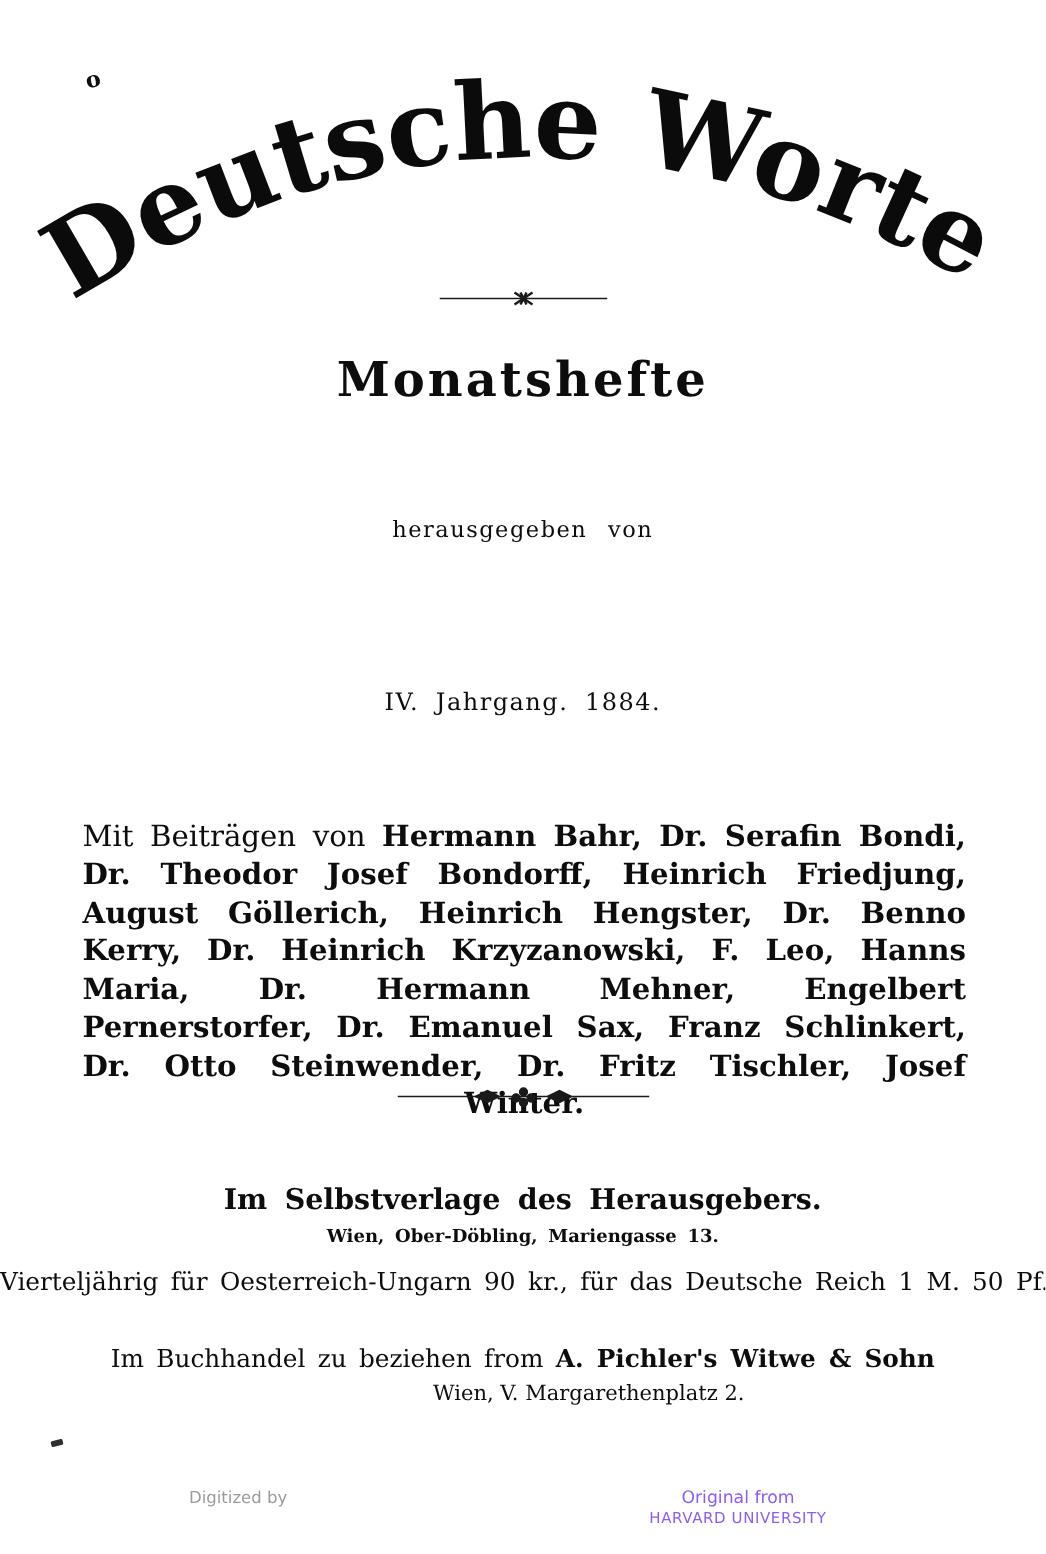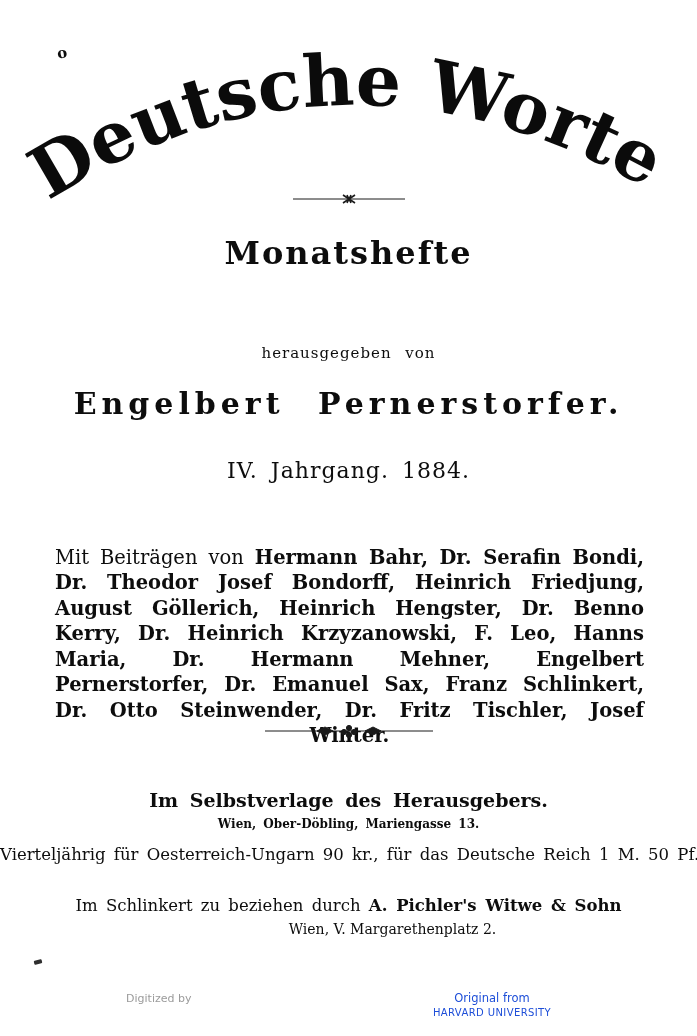--- a/index.html
+++ b/index.html
@@ -50,21 +50,21 @@
   }
   .editor {
     top: 386px;
     font-size: 30px;
     font-weight: bold;
     letter-spacing: 5px;
     word-spacing: 18px;
   }
   .volume {
     top: 458px;
-    font-size: 22px;
+    font-size: 16px;
     letter-spacing: 1px;
     word-spacing: 5px;
   }
   .contributors {
     position: absolute;
     top: 525px;
     left: 55px;
     width: 589px;
     font-size: 19.5px;
     line-height: 25.5px;
@@ -110,21 +110,21 @@
     color: #8d8d8d;
     letter-spacing: 1px;
   }
   .footer-right {
     position: absolute;
     left: 396px;
     top: 991px;
     width: 192px;
     text-align: center;
     font-family: "DejaVu Sans", sans-serif;
-    color: #1d4ed8;
+    color: #8b5cf6;
   }
   .orig-from { font-size: 11.5px; margin-bottom: 2px; }
   .institution { font-size: 10px; letter-spacing: 0.4px; }
   svg .ink { stroke: #1a1a1a; fill: #1a1a1a; }
 </style>
 </head>
 <body>
 
 <div class="page">
 
@@ -141,41 +141,40 @@
 
   <svg class="rule1" width="112" height="14" viewBox="0 0 112 14">
     <line class="ink" x1="0" y1="7" x2="112" y2="7" stroke-width="1"></line>
     <path class="ink" d="M50 3 L62 11 M50 11 L62 3 M54 3 L58 11 M54 11 L58 3" stroke-width="1.6" fill="none"></path>
   </svg>
 
   <div class="abs-center subtitle">Monatshefte</div>
 
   <div class="abs-center byline">herausgegeben von</div>
 
-  <div class="abs-center editor">Engelbert Pernerstorfer.</div>
 
   <div class="abs-center volume">IV. Jahrgang. 1884.</div>
 
   <p class="contributors"><span class="intro">Mit Beiträgen von </span><span>Hermann Bahr, Dr. Serafin Bondi, Dr. Theodor Josef Bondorff, Heinrich Friedjung, August Göllerich, Heinrich Hengster, Dr. Benno Kerry, Dr. Heinrich Krzyzanowski, F. Leo, Hanns Maria, Dr. Hermann Mehner, Engelbert Pernerstorfer, Dr. Emanuel Sax, Franz Schlinkert, Dr. Otto Steinwender, Dr. Fritz Tischler, Josef Winter.</span></p>
 
   <svg class="rule2" width="168" height="18" viewBox="0 0 168 18">
     <line class="ink" x1="0" y1="9" x2="168" y2="9" stroke-width="1"></line>
     <polygon class="ink" points="52,9 60,5 68,9 60,13"></polygon>
     <polygon class="ink" points="100,9 108,5 116,9 108,13"></polygon>
     <circle class="ink" cx="84" cy="6" r="2.6"></circle>
     <circle class="ink" cx="79" cy="10" r="2.6"></circle>
     <circle class="ink" cx="89" cy="10" r="2.6"></circle>
     <circle class="ink" cx="84" cy="13" r="2.6"></circle>
   </svg>
 
   <div class="abs-center pub1">Im Selbstverlage des Herausgebers.</div>
   <div class="abs-center pub2">Wien, Ober-Döbling, Mariengasse 13.</div>
   <div class="abs-center price">Vierteljährig für Oesterreich-Ungarn 90 kr., für das Deutsche Reich 1 M. 50 Pf.</div>
 
-  <div class="abs-center book1"><span>Im Schlinkert zu beziehen durch </span><span class="bold-name">A. Pichler's Witwe &amp; Sohn</span></div>
+  <div class="abs-center book1"><span>Im Buchhandel zu beziehen from </span><span class="bold-name">A. Pichler's Witwe &amp; Sohn</span></div>
   <div class="abs-center book2">Wien, V. Margarethenplatz 2.</div>
 
   <div class="smudge"></div>
 
   <div class="footer-left">
     <span class="digitized">Digitized by</span>
   </div>
   <div class="footer-right">
     <div class="orig-from">Original from</div>
     <div class="institution">HARVARD UNIVERSITY</div>

